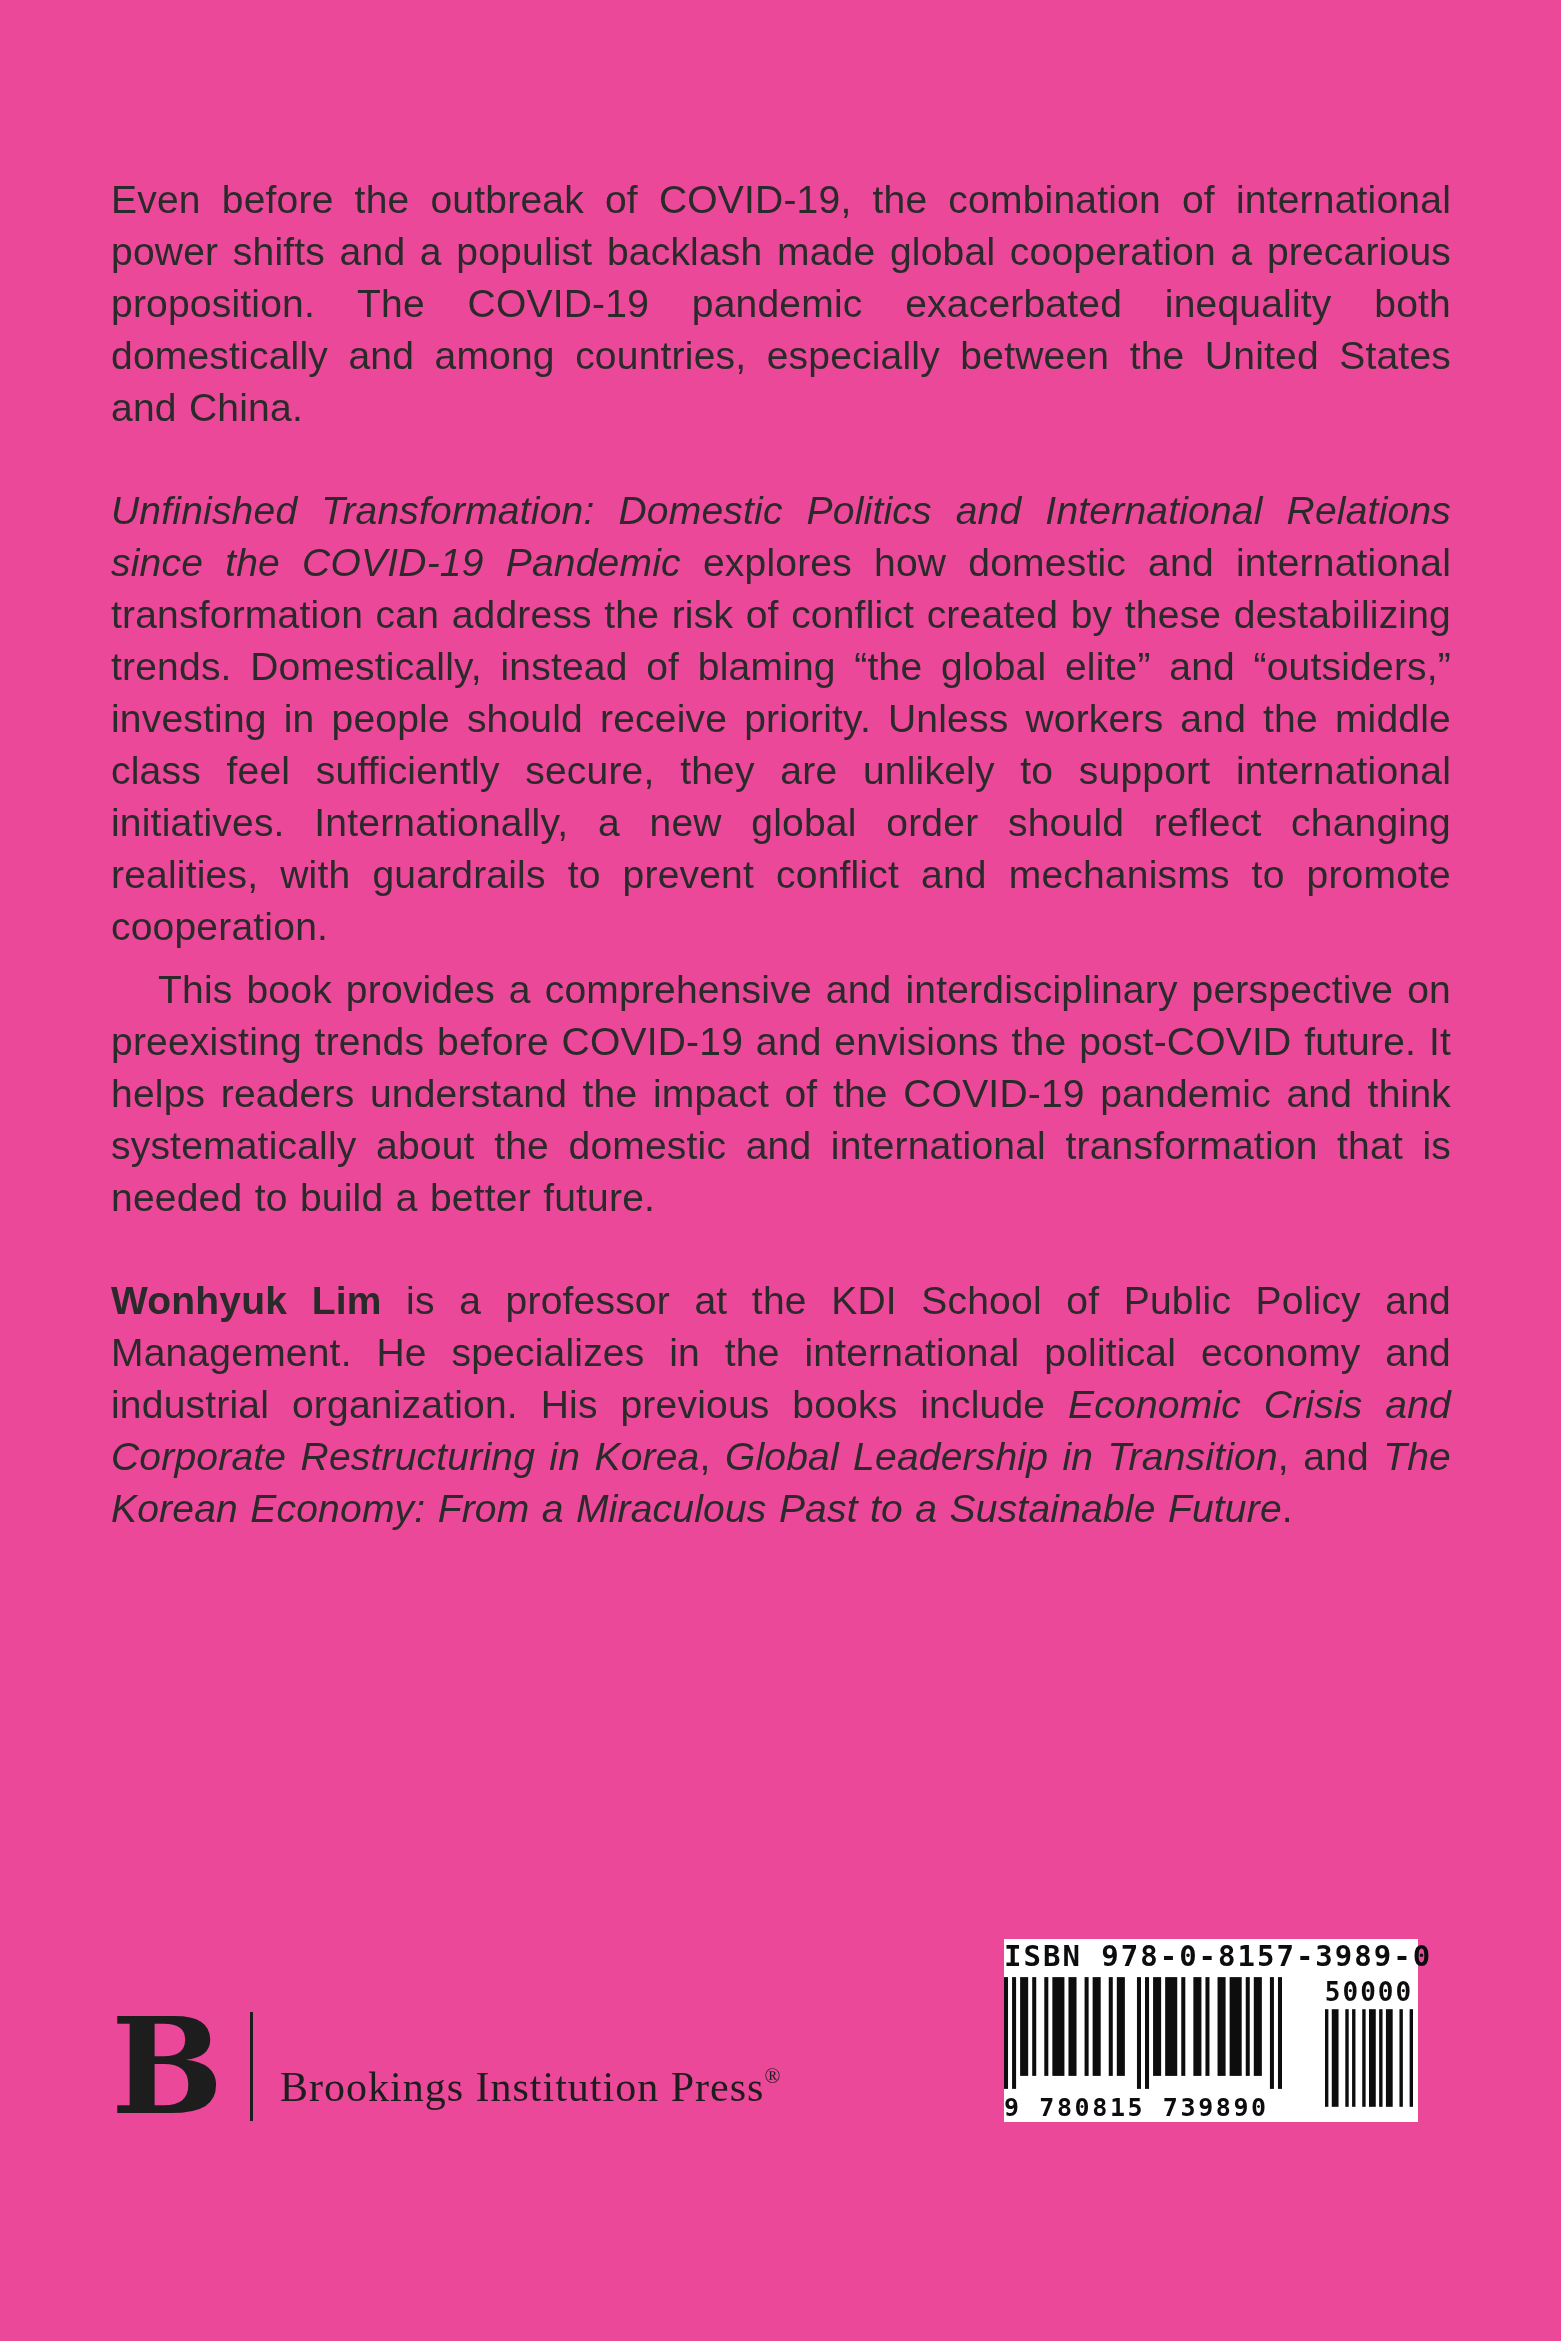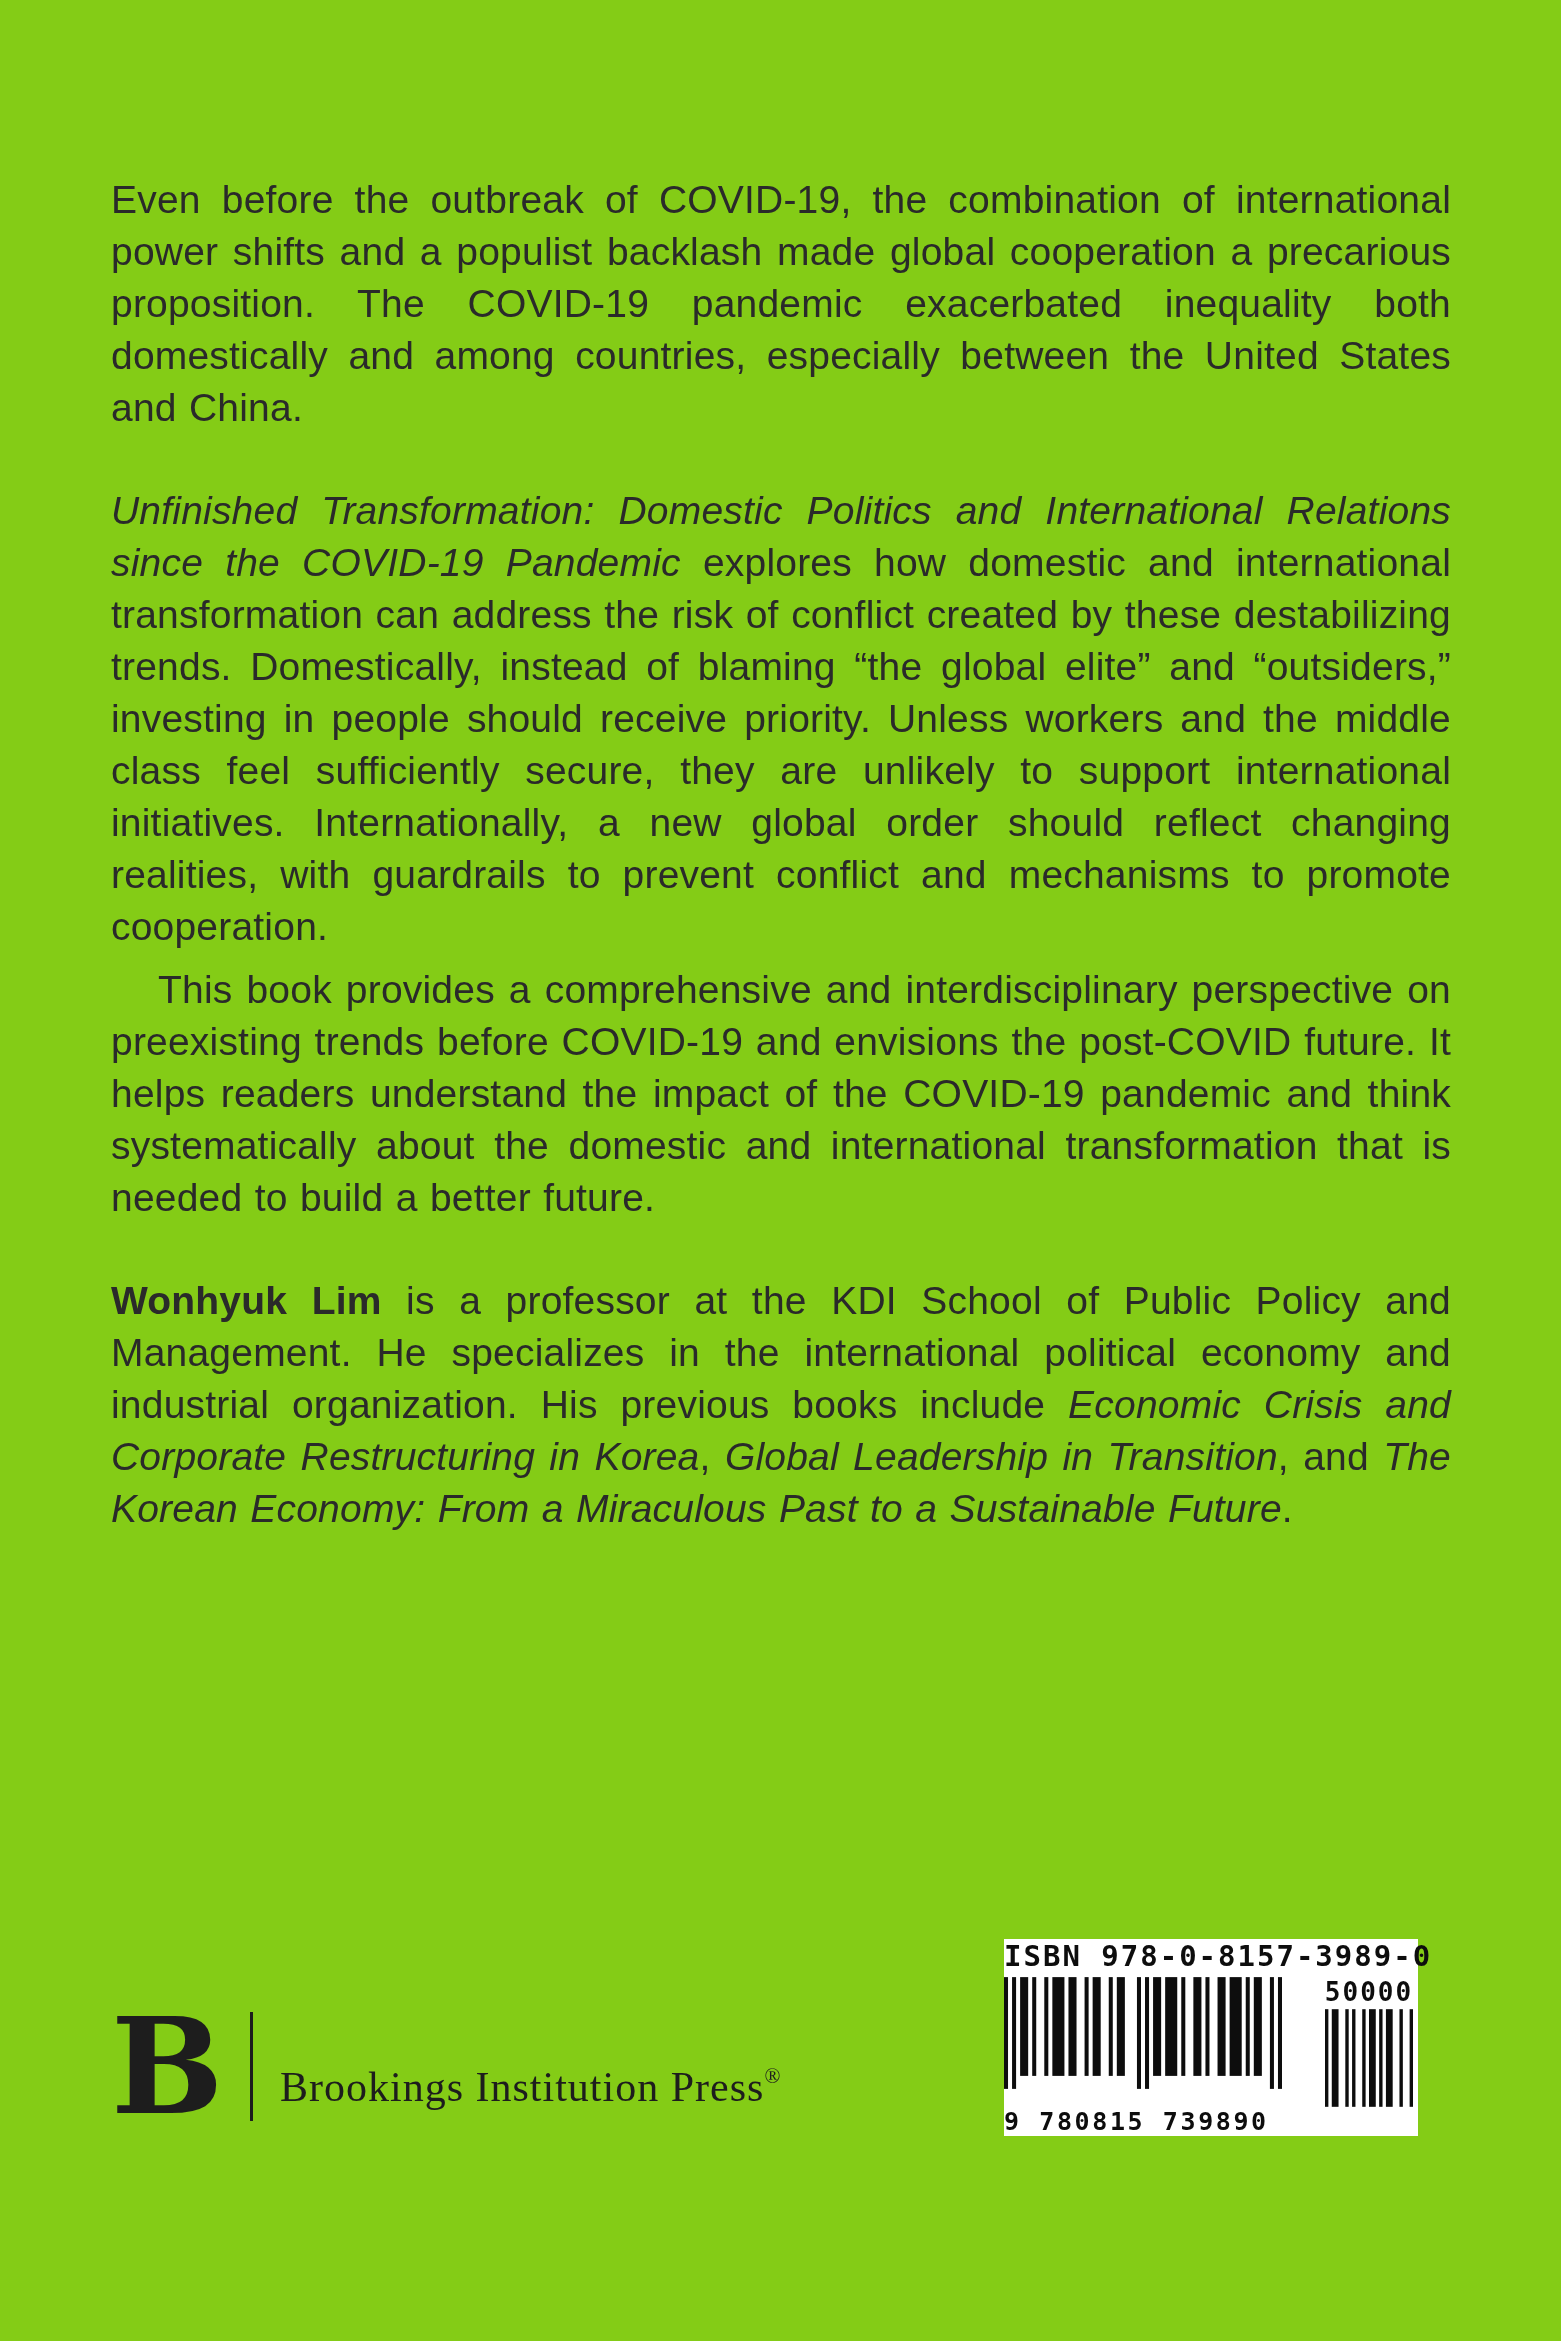--- a/index.html
+++ b/index.html
@@ -2,21 +2,21 @@
 <html style="font-size:10.4px"><head>
 <meta charset="utf-8">
 <style>
   * { margin: 0; padding: 0; box-sizing: border-box; }
   html, body { background: #e8e8e8; }
   .page {
     position: relative;
     width: 1562px;
     height: 2342px;
     margin: 0 auto;
-    background: #84cc16;
+    background: #ec4899;
     font-family: "Liberation Sans", sans-serif;
     color: #262626;
     overflow: hidden;
   }
   .content {
     position: absolute;
     left: 111px;
     right: 111px;
     top: 174px;
   }
@@ -92,21 +92,21 @@
     margin-top: 3.9px;
   }
   .main-code { width: 301px; }
   .main-code svg { display: block; }
   .main-code svg rect, .addon-code svg rect { fill: #0d0d0d; }
   .ean-digits {
     font-family: "DejaVu Sans Mono", monospace;
     font-weight: bold;
     font-size: 25px;
     letter-spacing: 2.6px;
-    margin-top: 18px;
+    margin-top: 4px;
     color: #0d0d0d;
     white-space: nowrap;
   }
   .addon-code {
     width: 98px;
     text-align: center;
   }
   .addon-label {
     font-family: "DejaVu Sans Mono", monospace;
     font-weight: bold;

